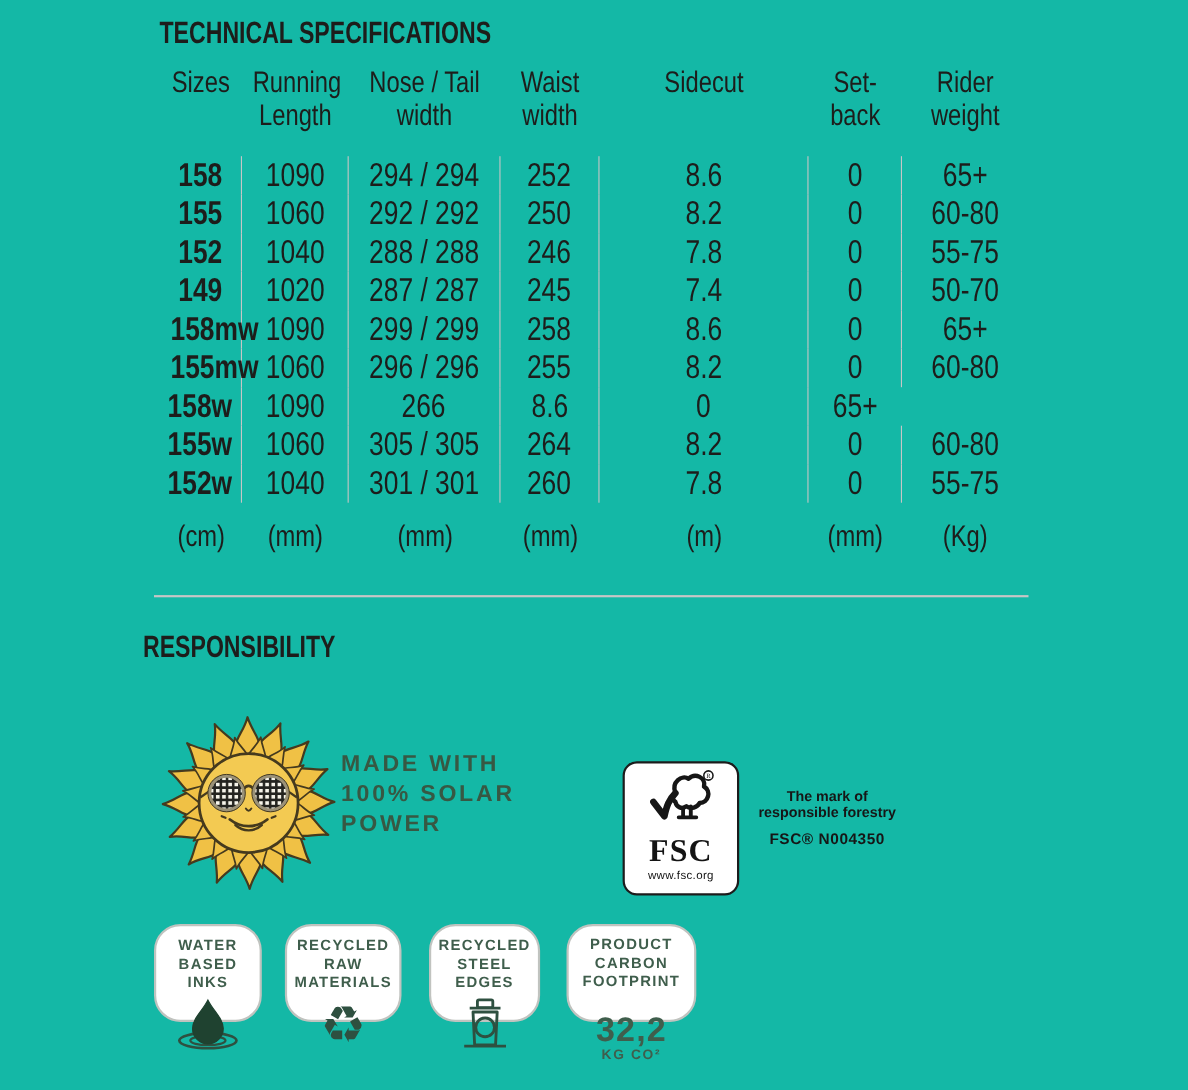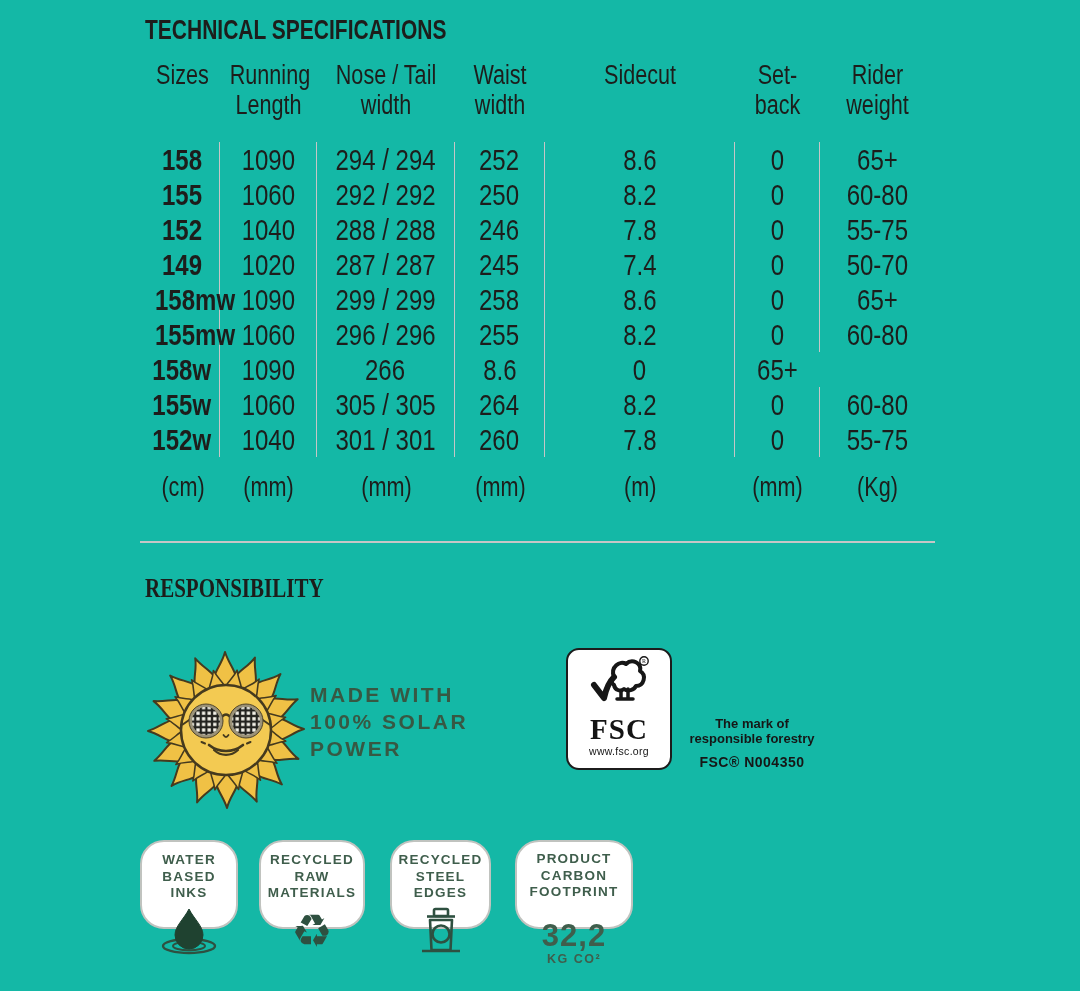--- a/index.html
+++ b/index.html
@@ -3,21 +3,21 @@
 <meta charset="utf-8">
 <style>
   html,body{margin:0;padding:0;background:#ffffff;}
   .page{position:relative;width:1080px;height:991px;background:#14b8a6;overflow:hidden;
         font-family:"Liberation Sans",sans-serif;color:#1d1d1b;}
   .cond{display:inline-block;transform:scaleX(0.78);transform-origin:50% 50%;white-space:nowrap;}
 
   
   .h-title{position:absolute;left:145px;top:14px;font-size:28px;font-weight:bold;white-space:nowrap;}
   .h-title .cond{transform:scaleX(0.75);transform-origin:0 50%;}
-  .h-resp{position:absolute;left:145px;top:572px;font-size:28px;font-weight:bold;white-space:nowrap;font-family:Liberation Serif, serif;}
+  .h-resp{position:absolute;left:130px;top:572px;font-size:28px;font-weight:bold;white-space:nowrap;}
   .h-resp .cond{transform:scaleX(0.75);transform-origin:0 50%;}
 
   
   .tgrid{display:grid;grid-template-columns:75px 97px 138px 90px 190px 85px 115px;position:absolute;left:145px;}
   .thead{top:60px;}
   .th{text-align:center;font-size:27px;line-height:30px;}
   .th .cond{display:block;transform:scaleX(0.8);}
   .tbody{position:absolute;left:145px;top:142px;width:790px;}
   .trow{display:grid;grid-template-columns:75px 97px 138px 90px 190px 85px 115px;height:35px;}
   .td{text-align:center;font-size:30px;line-height:35px;border-right:1px solid #c6c6c6;overflow:visible;}
@@ -29,21 +29,21 @@
   .tu .cond{transform:scaleX(0.8);}
 
   .rule{position:absolute;left:140px;top:541px;width:795px;height:2px;background:#c6c6c6;}
 
   
   .sun{position:absolute;left:146px;top:650px;}
   .solar-text{position:absolute;left:310px;top:681px;color:#375843;font-weight:bold;font-size:21px;
               line-height:27px;letter-spacing:2.5px;white-space:nowrap;}
 
   
-  .fsc-box{position:absolute;left:566px;top:648px;width:106px;height:122px;border:2.5px solid #1c1c1c;
+  .fsc-box{position:absolute;left:566px;top:692px;width:106px;height:122px;border:2.5px solid #1c1c1c;
            border-radius:13px;box-sizing:border-box;text-align:center;padding-top:5px;background:#fff;}
   .fsc-name{font-family:"Liberation Serif",serif;font-weight:bold;font-size:29px;line-height:29px;
             letter-spacing:1px;color:#141414;}
   .fsc-url{font-size:10.5px;letter-spacing:.3px;color:#141414;margin-top:1px;}
   .fsc-side{position:absolute;left:684px;top:716px;width:136px;text-align:center;font-size:13px;
             font-weight:bold;line-height:15px;color:#161616;}
   .fsc-license{margin-top:9px;font-size:14px;letter-spacing:.5px;}
 
   
   .badge{position:absolute;top:840px;height:89px;border:2px solid #c0c3bf;border-radius:24px;

